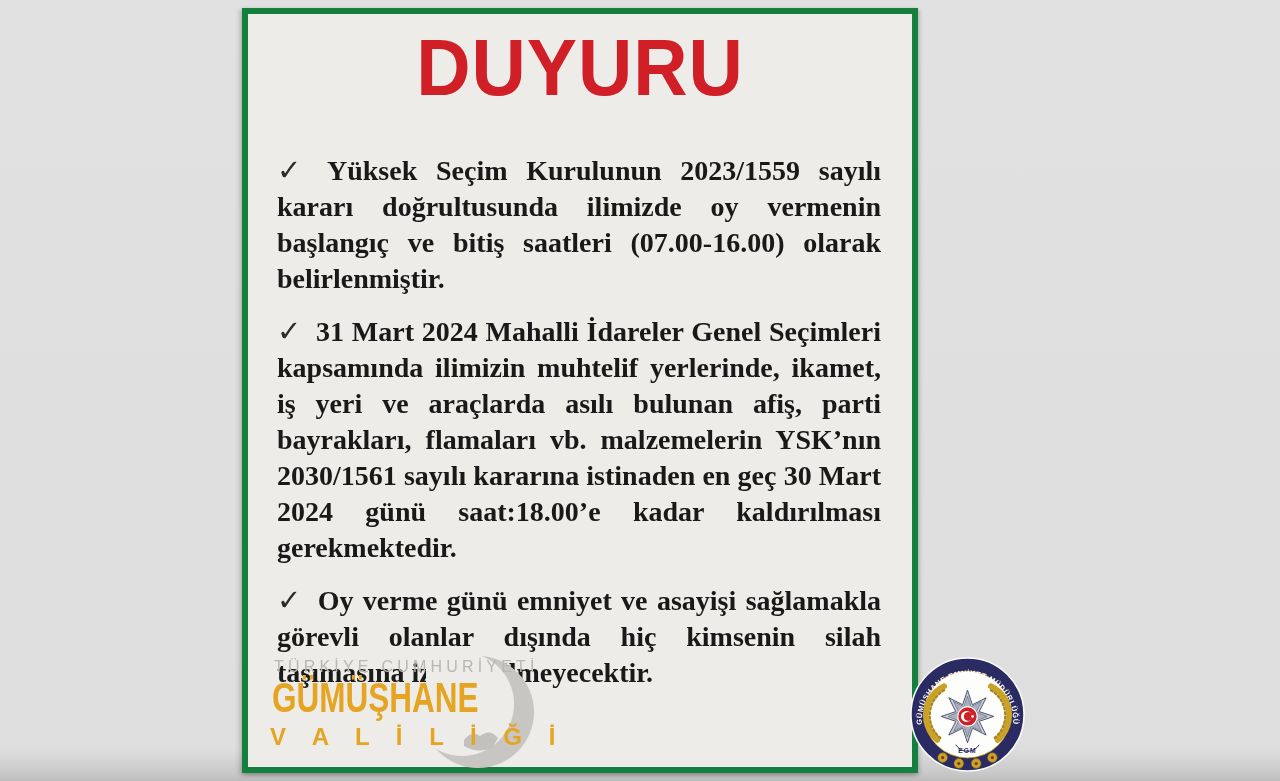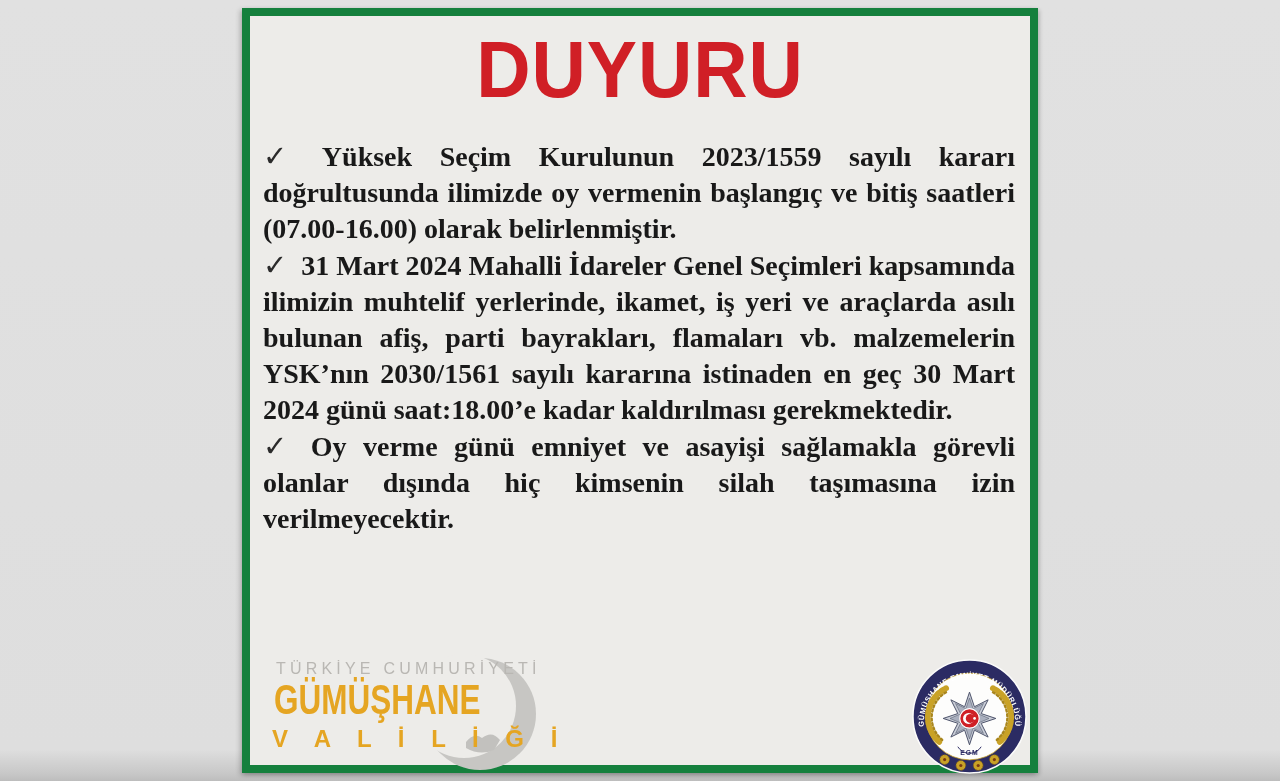--- a/index.html
+++ b/index.html
@@ -2,42 +2,42 @@
 <html lang="tr"><head>
 <meta charset="utf-8">
 <style>
   html,body{margin:0;padding:0;}
   body{
     width:1280px;height:781px;position:relative;overflow:hidden;
     background:linear-gradient(#e1e1e1 0%, #dedede 96%, #c8c8c8 99%, #bdbdbd 100%);
     font-family:"Liberation Serif", serif;
   }
   .card{
-    position:absolute;left:242px;top:8px;width:796px;height:765px;
+    position:absolute;left:242px;top:8px;width:676px;height:765px;
     background:
       radial-gradient(ellipse 300px 160px at 62% 30%, rgba(255,255,255,.5), rgba(255,255,255,0) 70%),
       radial-gradient(ellipse 260px 140px at 25% 70%, rgba(200,198,192,.25), rgba(0,0,0,0) 70%),
       #edecе9;
     background-color:#edece9;
-    border:8px solid #15803d;
+    border:6px solid #15803d;
     box-shadow:-2px 2px 5px rgba(0,0,0,.22), 2px 2px 4px rgba(0,0,0,.15);
     box-sizing:border-box;
   }
   .title{
     margin-top:14px;text-align:center;
     font-family:"Liberation Sans", sans-serif;font-weight:bold;
     font-size:80px;line-height:80px;letter-spacing:1px;
     transform:scaleX(.94);transform-origin:center;
     color:#d01f26;
   }
   .body-text{
     position:absolute;left:13px;right:15px;top:122px;
   }
   .item{
-    margin:0;padding:0;
+    margin:16px;padding:0;
     font-family:"Liberation Serif", serif;font-weight:bold;
     font-size:28px;line-height:36px;color:#191919;
     text-align:justify;
   }
   .check{
     font-family:"DejaVu Sans", sans-serif;
     font-size:29px;font-weight:bold;color:#2b2b2b;
     padding-right:14px;letter-spacing:0;
   }
   

